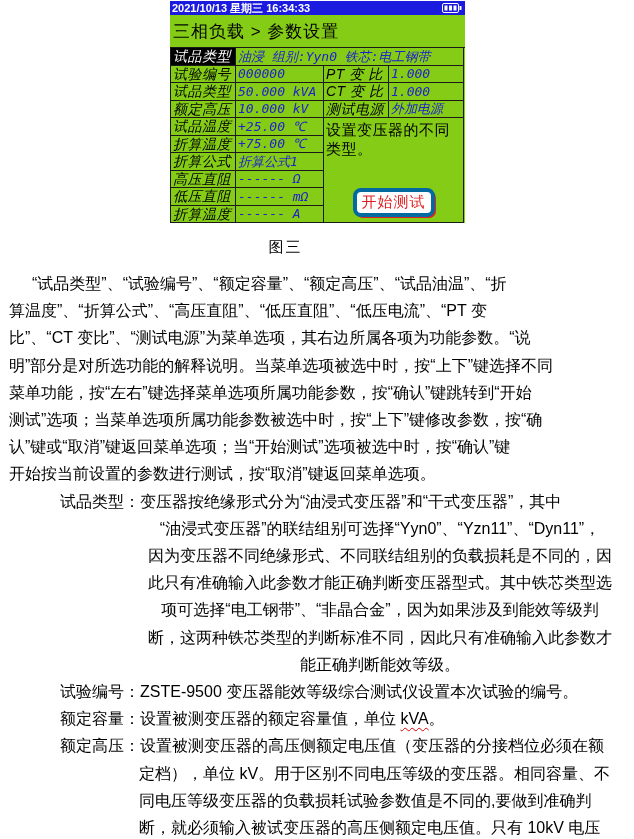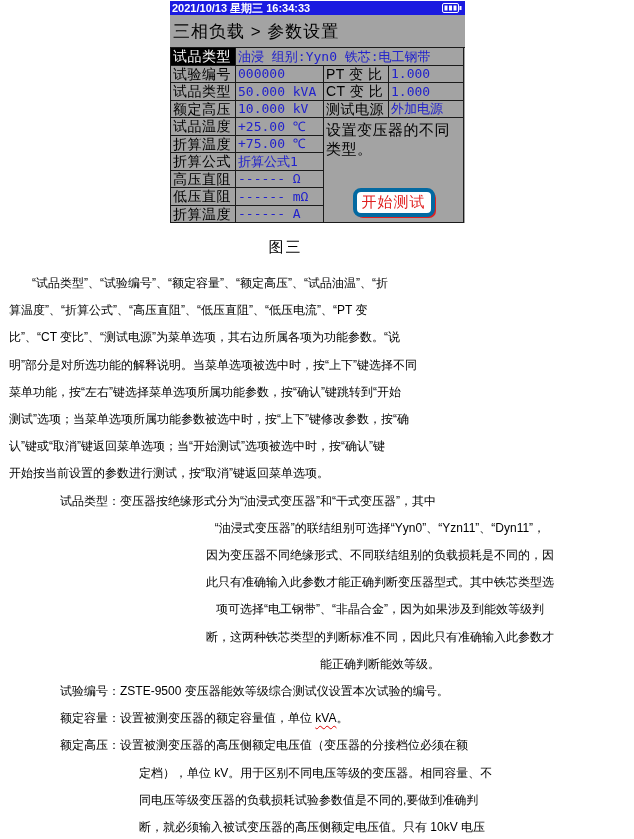--- a/index.html
+++ b/index.html
@@ -1,41 +1,41 @@
 <!DOCTYPE html>
 <html><head>
 <meta charset="utf-8">
 <style>
   html,body{margin:0;padding:0;background:#888;}
   #page{
     position:relative;width:634px;height:839px;margin:0 auto;background:#ffffff;
     overflow:hidden;font-family:"Liberation Sans","DejaVu Sans",sans-serif;color:#000;
   }
   
-  #device{position:absolute;left:170px;top:1px;width:295px;background:#a3a3a3;}
+  #device{position:absolute;left:170px;top:1px;width:295px;background:#84cc16;}
   .statusbar{
     height:14px;background:#1b1be0;color:#fff;display:flex;align-items:center;
     justify-content:space-between;padding:0 2px;box-sizing:border-box;
     font-size:11px;font-weight:bold;letter-spacing:0px;white-space:nowrap;
   }
   .battery{display:block;margin-right:1px;}
   .screen-title{
     height:32px;display:flex;align-items:center;font-size:17px;letter-spacing:1px;
     padding-left:3px;color:#000;
   }
   .dev-table{
     display:grid;grid-template-columns:65px 88px 65px 75px;
     grid-template-rows:repeat(10,17.5px);
     border-top:1.5px solid #1a1a1a;border-left:1.5px solid #1a1a1a;
     box-sizing:border-box;width:295px;
   }
   .dc{
     border-right:1.5px solid #1a1a1a;border-bottom:1.5px solid #1a1a1a;
     display:flex;align-items:center;padding:0 2px;box-sizing:border-box;
-    font-size:14px;white-space:nowrap;overflow:hidden;line-height:1;
+    font-size:14px;white-space:nowrap;overflow:hidden;line-height:1;font-style:italic;
   }
   .lbl{color:#000;letter-spacing:0.5px;}
   .val{color:#2121cc;font-family:"DejaVu Sans Mono","Liberation Mono",monospace;font-size:13px;}
   .inv{background:#000;color:#fff;}
   .span3{grid-column:2 / span 3;}
   .notecell{
     grid-column:3 / span 2;grid-row:5 / span 6;position:relative;display:block;
     border-right:1.5px solid #1a1a1a;border-bottom:1.5px solid #1a1a1a;
     box-sizing:border-box;padding:2px 2px;font-size:15px;
   }
@@ -45,21 +45,21 @@
     position:absolute;left:50%;bottom:5px;transform:translateX(-50%);
     color:#e02020;border:4px solid #0369a1;border-radius:8px;background:#fff;
     font-size:15px;padding:1px 5px;white-space:nowrap;letter-spacing:1px;
     box-shadow:2px 2px 0 -1px #e02020;
   }
   
   #caption{position:absolute;top:238px;left:0;width:571px;text-align:center;font-size:15px;letter-spacing:2px;}
   
   #bodytext{
     position:absolute;top:270px;left:0;width:634px;height:569px;overflow:hidden;
-    font-size:12px;line-height:27.2px;color:#000;
+    font-size:16px;line-height:27.2px;color:#000;
   }
   .ln{padding-left:9px;white-space:nowrap;overflow:hidden;}
   .ln.first1{padding-left:32px;}      
   .ln.term{padding-left:60px;}        
   .ln.cont2{padding-left:126px;text-align:center;}      
   .ln.cont5{padding-left:139px;}      
   .squiggle{
     text-decoration:underline;text-decoration-style:wavy;
     text-decoration-color:#e00000;text-decoration-thickness:1px;
     text-underline-offset:3px;

